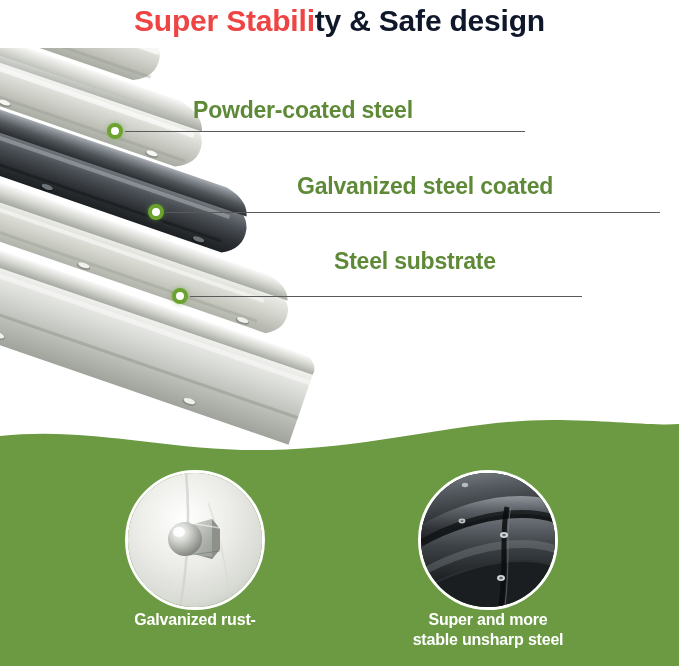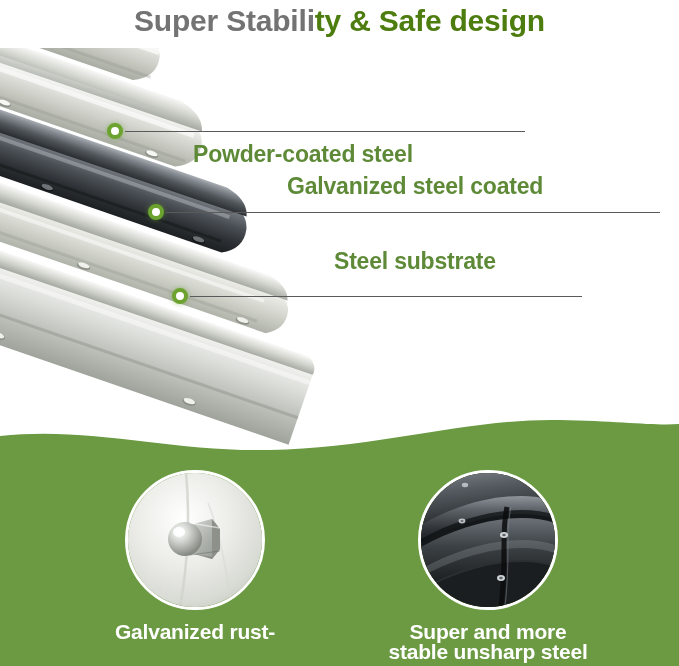--- a/index.html
+++ b/index.html
@@ -24,22 +24,22 @@
     top: 0px;
     left: 0;
     width: 679px;
     text-align: center;
     font-size: 30px;
     font-weight: 700;
     letter-spacing: -0.2px;
     line-height: 42px;
     white-space: nowrap;
   }
-  #title .g { color: #737373; }
-  #title .k { color: #4d7c0f; }
+  #title .g { color: #ef4444; }
+  #title .k { color: #0f172a; }
 
   
   #stage {
     position: absolute;
     left: 0;
     top: 48px;
     width: 679px;
     height: 400px;
     overflow: hidden;
   }
@@ -89,23 +89,23 @@
     width: 140px;
     height: 140px;
     border-radius: 50%;
     margin: 0 auto;
     border: 3px solid #ffffff;
     box-sizing: border-box;
     overflow: hidden;
     position: relative;
   }
   .feature .cap {
-    margin-top: 12px;
+    margin-top: 0;
     color: #ffffff;
-    font-size: 21px;
+    font-size: 16px;
     font-weight: 700;
     line-height: 20px;
     letter-spacing: -0.2px;
   }
   .feature .cap span { display: block; }
 </style>
 </head>
 <body>
 
 <div id="page">
@@ -226,25 +226,25 @@
           <rect x="-320" y="-2" width="440" height="6" fill="#ffffff" opacity="0.7"></rect>
           <rect x="-320" y="26" width="440" height="3" fill="#8f938b" opacity="0.3"></rect>
         </g>
 
       </g>
     </svg>
   </div>
 
   <div class="dot" style="left:107px; top:123px;"></div>
   <div class="leader" style="left:125px; top:131px; width:400px;"></div>
-  <div class="callout-label" style="left:193px; top:96px;margin-top:44px;">Powder-coated steel</div>
+  <div class="callout-label" style="left:193px; top:96px;">Powder-coated steel</div>
 
   <div class="dot" style="left:148px; top:204px;"></div>
   <div class="leader" style="left:166px; top:212px; width:494px;"></div>
-  <div class="callout-label" style="left:287px; top:172px;">Galvanized steel coated</div>
+  <div class="callout-label" style="left:297px; top:172px;">Galvanized steel coated</div>
 
   <div class="dot" style="left:172px; top:288px;"></div>
   <div class="leader" style="left:190px; top:296px; width:392px;"></div>
   <div class="callout-label" style="left:334px; top:247px;">Steel substrate</div>
 
   <div id="green-band">
     <svg width="679" height="266" viewBox="0 0 679 266">
       <path d="M0,36 C90,26 170,52 270,50 C380,48 470,18 560,20 C620,21 655,26 679,24 L679,266 L0,266 Z" fill="#6B9A42"></path>
     </svg>
   </div>

